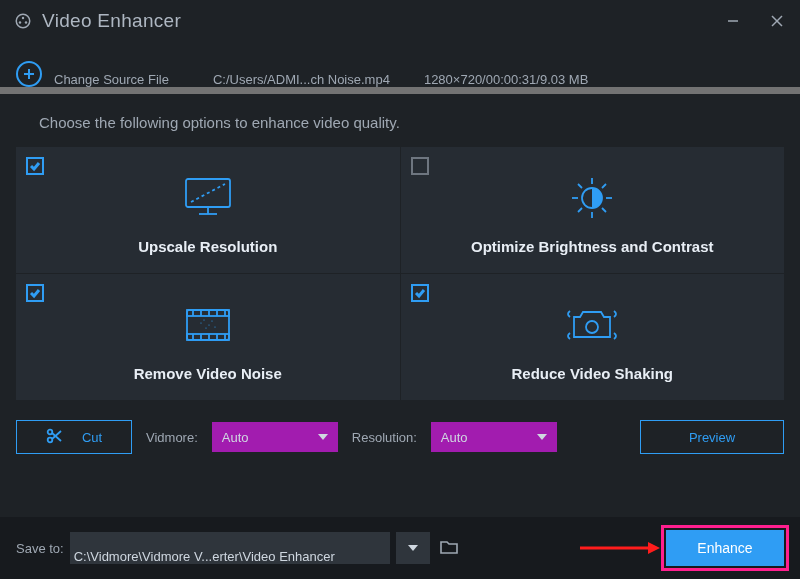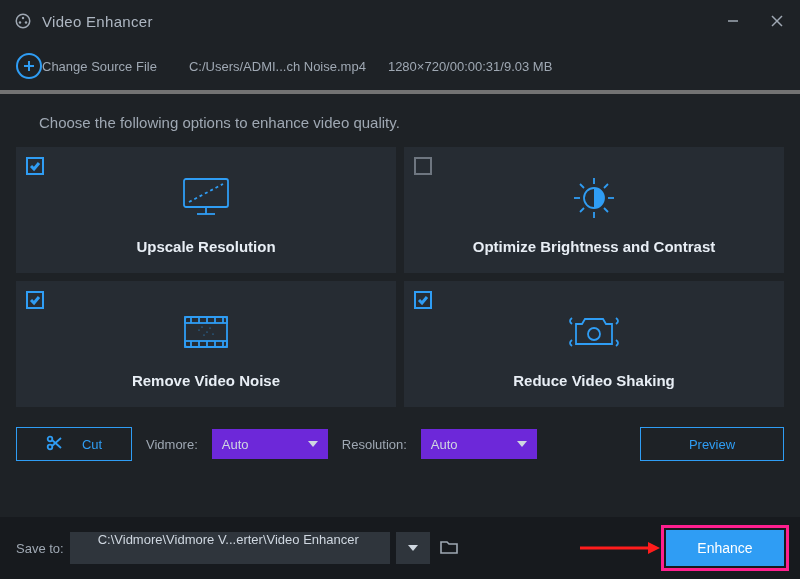--- a/index.html
+++ b/index.html
@@ -24,43 +24,44 @@
     align-items: center;
     padding: 0 12px 0 14px;
     color: #aeb7c2;
   }
   .titlebar .app-icon {
     width: 18px; height: 18px;
     display:flex;align-items:center;justify-content:center;
     margin-right: 10px;
   }
   .titlebar .title {
-    font-size: 15px;
+    font-size: 19px;
     letter-spacing: .3px;
   }
   .titlebar .win-controls {
     margin-left: auto;
     display: flex;
     gap: 22px;
   }
   .win-controls .wbtn {
     width: 22px; height: 22px;
     display:flex;align-items:center;justify-content:center;
     color:#9fa8b3;
     cursor:pointer;
   }
   .win-controls svg { width:14px;height:14px;stroke:#9fa8b3;fill:none;stroke-width:1.5; }
 
   
   .source-row {
     height: 52px;
     display:flex;
-    align-items:center;
+    align-items:flex-end;
     padding: 0 16px;
-    border-bottom: 4px solid #737373;
+    border-bottom: 7px solid #737373;
+    gap: 12px;
     font-size: 13px;
     color:#9fa8b3;
   }
   .plus-icon {
     width:26px;height:26px;
     border:2px solid #2f9df4;
     border-radius:50%;
     display:flex;align-items:center;justify-content:center;
     color:#2f9df4;
     cursor:pointer;
@@ -76,21 +77,21 @@
     font-size: 15px;
     color:#9fa8b3;
     margin-left:19px;
   }
 
   
   .opts-grid {
     display:grid;
     grid-template-columns: 1fr 1fr;
     grid-template-rows: 1fr 1fr;
-    gap: 8px;
+    gap: 1px;
     padding: 0 16px;
   }
   .opt-card {
     background:#262c33;
     height:126px;
     position:relative;
     display:flex;
     flex-direction:column;
     align-items:center;
     justify-content:flex-end;
@@ -131,22 +132,22 @@
     width:116px;height:34px;
     border:1px solid #2f9df4;
     display:flex;align-items:center;justify-content:center;
     gap:20px;
     color:#2f9df4;
     cursor:pointer;
   }
   .cut-btn svg{width:16px;height:16px;stroke:#2f9df4;fill:none;stroke-width:1.8;}
   .ctrl-label{color:#9fa8b3;}
   .dd{
-    background:#6d28d9;
-    height:30px; width:116px;
+    background:#a21caf;
+    height:30px; width:126px;
     display:flex;align-items:center;justify-content:space-between;
     padding:4px 10px; color:#cfd7e0;cursor:pointer;
   }
   .dd svg{width:10px;height:10px;fill:#cfd7e0;}
   .preview-btn{
     margin-left:auto;
     width:144px;height:34px;
     border:1px solid #2f9df4;
     display:flex;align-items:center;justify-content:center;
     color:#2f9df4;cursor:pointer;
@@ -159,22 +160,22 @@
     height:62px;
     background:#171a1e;
     display:flex;align-items:center;
     padding:0 16px;
     gap:6px;
     font-size:13px;
   }
   .save-label{color:#9fa8b3;}
   .path-box{
     background:#2f353c;height:32px;
-    display:flex;align-items:flex-start;
-    padding:0 28px;color:#cfd7e0;
+    display:flex;align-items:flex-end;
+    padding:0 4px;color:#cfd7e0;
     width:320px;overflow:hidden;white-space:nowrap;
   }
   .path-dd{
     background:#2f353c;width:34px;height:32px;
     display:flex;align-items:center;justify-content:center;cursor:pointer;
   }
   .path-dd svg{width:10px;height:10px;fill:#cfd7e0;}
   .folder-btn{
     width:26px;height:26px;display:flex;align-items:center;justify-content:center;cursor:pointer;
   }

